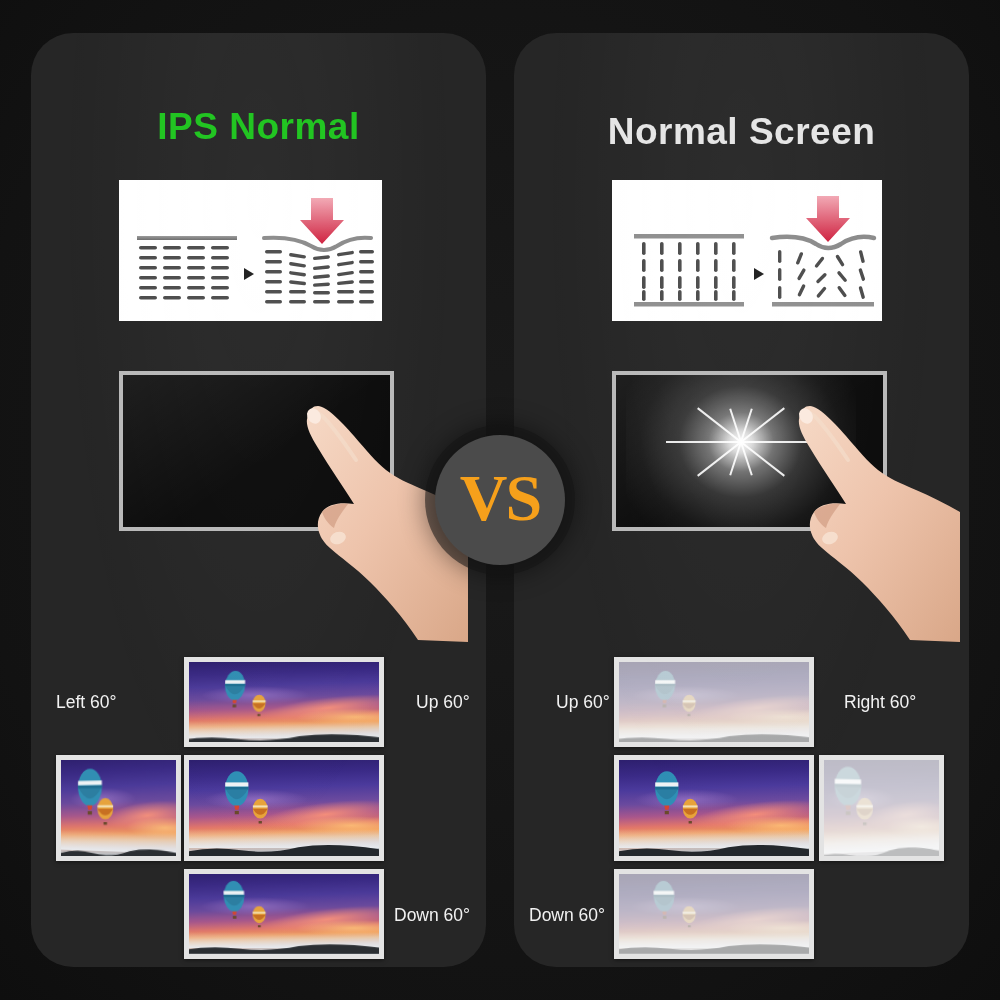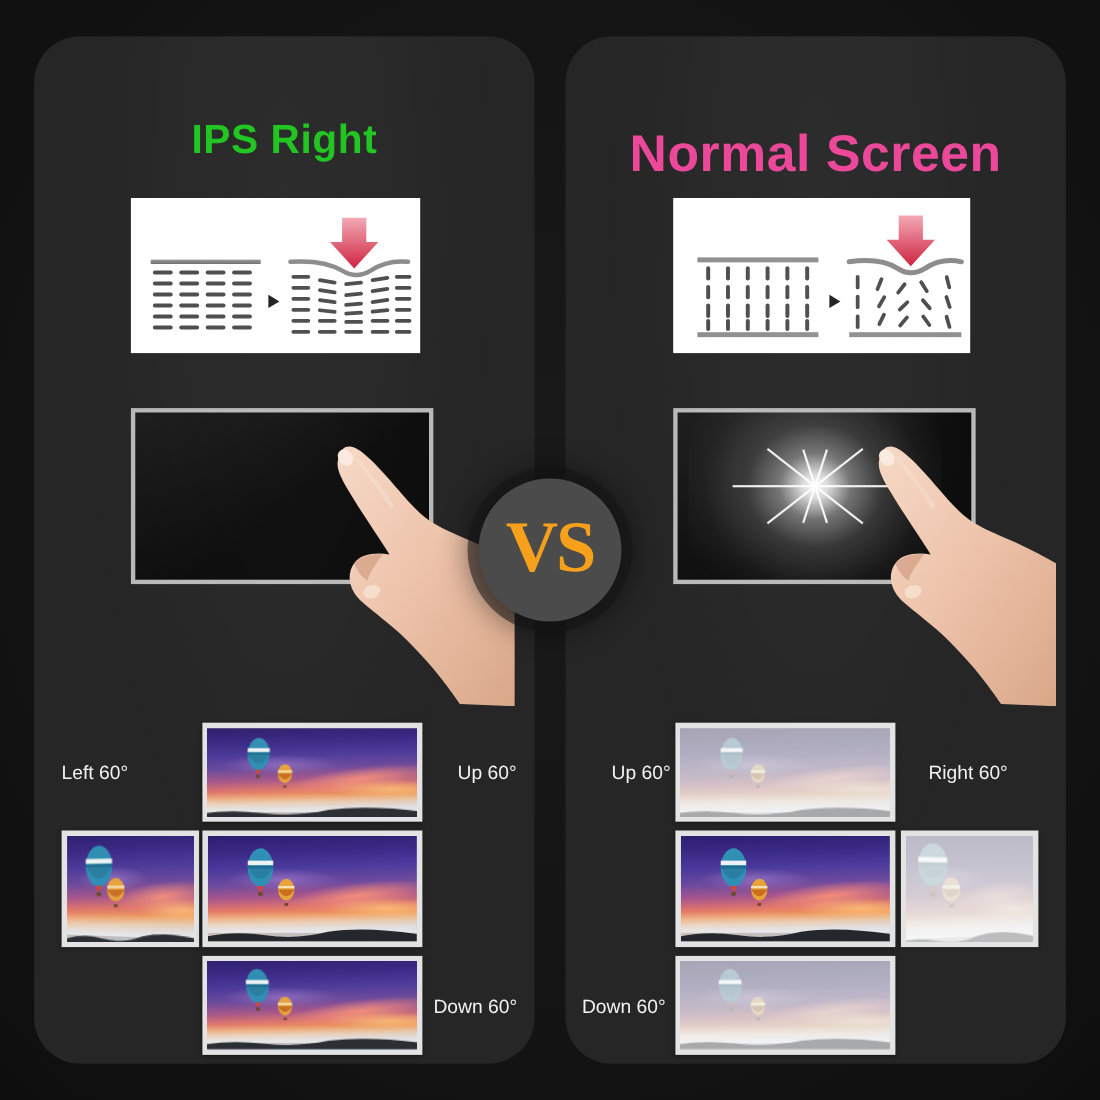--- a/index.html
+++ b/index.html
@@ -17,21 +17,21 @@
   .card.left{ left:31px; }
   .card.right{ left:514px; }
   .card::after{ content:""; position:absolute; inset:0; border-radius:42px;
     background:radial-gradient(ellipse at 50% 18%, rgba(255,255,255,.035), rgba(255,255,255,0) 62%);
     pointer-events:none; }
 
   
   .title{ position:absolute; top:73px; left:0; width:100%; text-align:center;
     font-size:37px; font-weight:bold; letter-spacing:.5px; z-index:4; }
   .title.ips{ color:#22c522; }
-  .title.normal{ color:#ec4899; font-size:47px; top:78px; }
+  .title.normal{ color:#e5e5e5; font-size:37px; top:78px; }
 
   
   .press{ position:absolute; top:147px; background:#fff; overflow:hidden; }
   .press.l{ left:88px; width:263px; height:141px; }
   .press.r{ left:98px; width:270px; height:141px; }
   .press svg{ display:block; width:100%; height:100%; }
 
   
   .tscreen{ position:absolute; top:338px; width:275px; height:160px;
     border:4px solid #b9b9b9; background:#0c0c0c; }
@@ -103,21 +103,21 @@
   .sk-left .inner .pic{ transform:perspective(420px) rotateY(-20deg) scale(1.04); transform-origin:left center; }
   .sk-right .inner .pic{ transform:perspective(420px) rotateY(20deg) scale(1.04); transform-origin:right center; }
 </style>
 </head>
 <body>
 
 <div id="stage">
 
   <div class="card left">
 
-    <div class="title ips">IPS Right</div>
+    <div class="title ips">IPS Normal</div>
 
     <div class="press l">
       <svg viewBox="0 0 263 141" xmlns="http://www.w3.org/2000/svg">
         <defs>
           <linearGradient id="arrA" x1="0" y1="0" x2="0" y2="1">
             <stop offset="0" stop-color="#f2a8b4"></stop>
               <stop offset="1" stop-color="#cf1f3d"></stop>
           </linearGradient>
           <linearGradient id="barG" x1="0" y1="0" x2="0" y2="1">
             <stop offset="0" stop-color="#9a9a9a"></stop>

